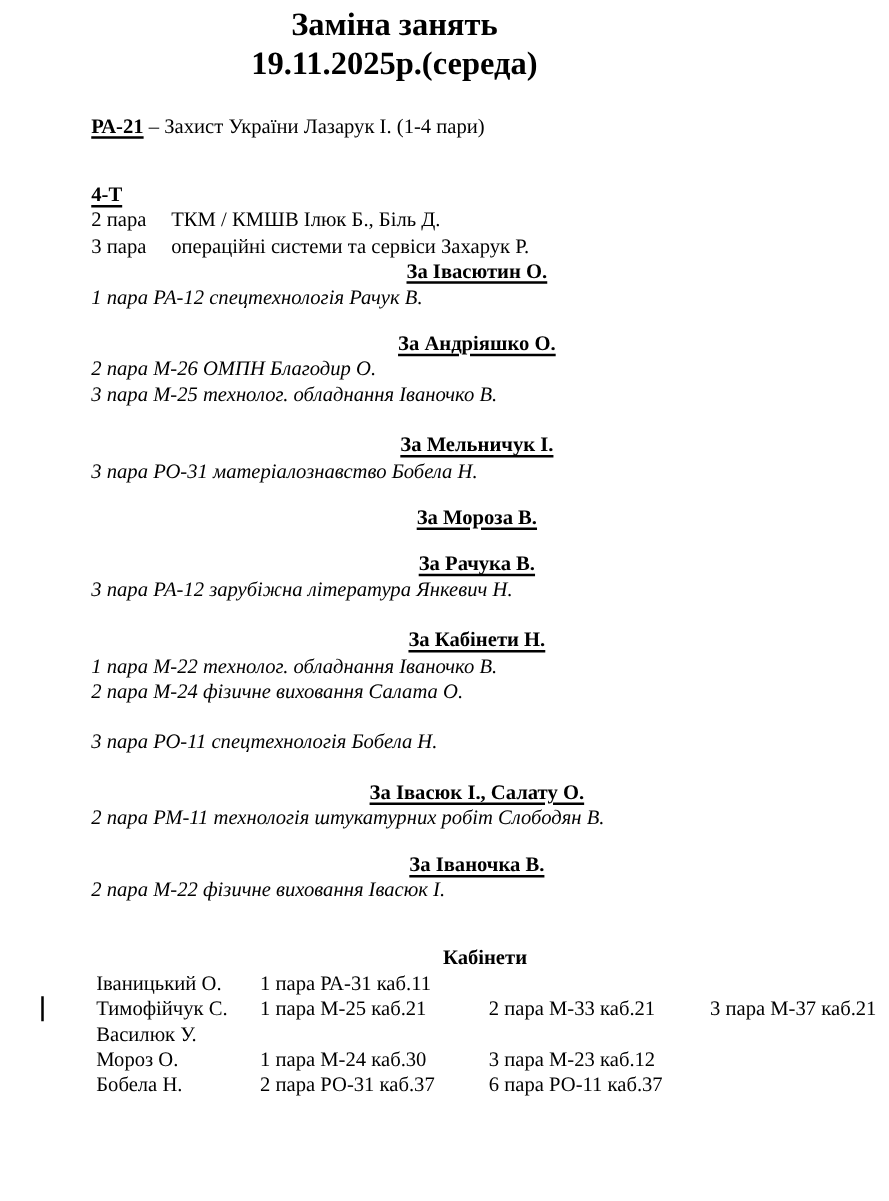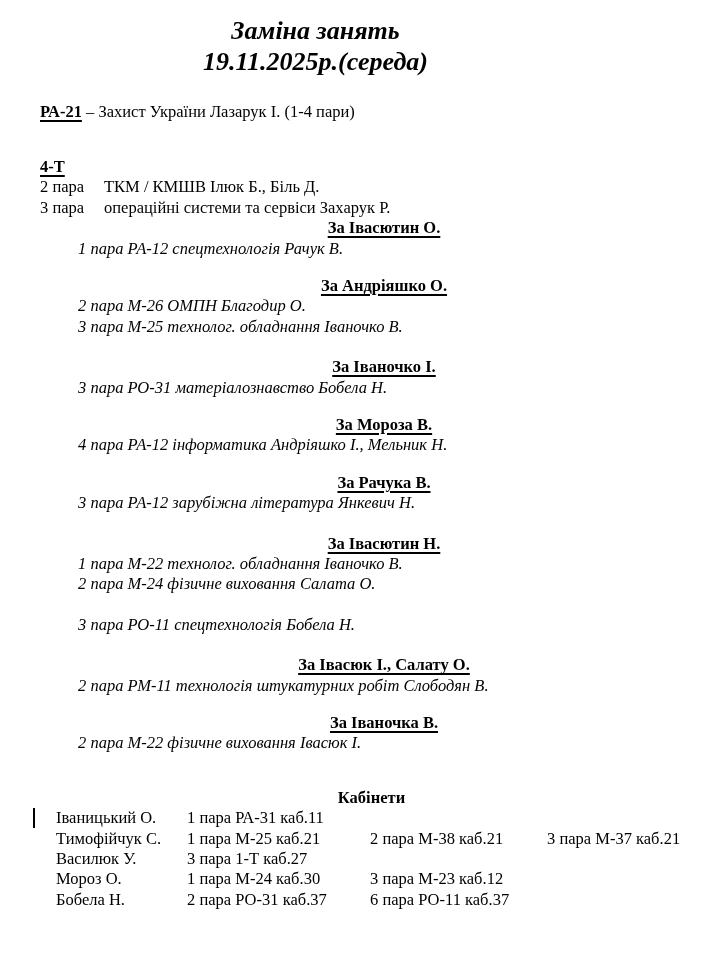--- a/index.html
+++ b/index.html
@@ -17,51 +17,50 @@
   .doc {
     position: relative;
     width: 711px;
     height: 961px;
     background: #ffffff;
     font-size: 16.5px;
     line-height: 20.4px;
   }
   
   .title-block {
-    margin: 15px 128px 0 48px;   
+    margin: 4px 128px 0 48px;   
     text-align: center;
     font-weight: bold;
     font-size: 26px;
     line-height: 31px;
-    font-style: italic;
   }
   
   .content {
-    padding-left: 40px;
+    padding-left: 73px;
   }
   .intro {
     margin-top: 24.5px;
     white-space: pre-wrap;
   }
   .bu {
     font-weight: bold;
     text-decoration: underline;
     text-decoration-thickness: 1.5px;
     text-underline-offset: 2.5px;
   }
   
   .group-section {
     margin-top: 35px;
   }
   .group-row .period {
     display: inline-block;
     width: 64px;                 
   }
   
-  .sub-block { margin-top: 17px; margin-left: 38px; }
+  .sub-block { margin-top: 17px; }
   #sub-blocks .sub-block:nth-child(1) { margin-top: 0; }
   #sub-blocks .sub-block:nth-child(3),
   #sub-blocks .sub-block:nth-child(6),
   #sub-blocks .sub-block:nth-child(7),
   #sub-blocks .sub-block:nth-child(8) { margin-top: 20px; }
   .sub-heading {
     text-align: center;
     margin-right: 21px;          
   }
   .sub-heading .bu { text-decoration-thickness: 2px; }
@@ -69,21 +68,21 @@
   
   .cabinets { margin-top: 34px; }
   .cab-heading {
     font-weight: bold;
     margin-left: -8px;           
     text-align: center;
   }
   .cab-row {
     display: grid;
     grid-template-columns: 131px 183px 177px auto;
-    margin-left: 16px;            
+    margin-left: 4px;            
     white-space: pre;
   }
   
   .text-cursor {
     position: absolute;
     left: 33px;
     top: 793px;
     width: 1.5px;
     height: 20px;
     background: #000000;
@@ -115,55 +114,54 @@
         <div class="sub-block">
     <div class="sub-heading"><span class="bu">За Івасютин О.</span></div>
   <div class="sub-line">1 пара РА-12 спецтехнологія Рачук В.</div>
         </div>
         <div class="sub-block">
     <div class="sub-heading"><span class="bu">За Андріяшко О.</span></div>
   <div class="sub-line">2 пара М-26 ОМПН Благодир О.</div>
           <div class="sub-line">3 пара М-25 технолог. обладнання Іваночко В.</div>
         </div>
         <div class="sub-block">
-    <div class="sub-heading"><span class="bu">За Іваночко І.</span></div>
+    <div class="sub-heading"><span class="bu">За Мельничук І.</span></div>
   <div class="sub-line">3 пара РО-31 матеріалознавство Бобела Н.</div>
         </div>
         <div class="sub-block">
     <div class="sub-heading"><span class="bu">За Мороза В.</span></div>
-  <div class="sub-line">4 пара РА-12 інформатика Андріяшко І., Мельник Н.</div>
         </div>
         <div class="sub-block">
     <div class="sub-heading"><span class="bu">За Рачука В.</span></div>
   <div class="sub-line">3 пара РА-12 зарубіжна література Янкевич Н.</div>
         </div>
         <div class="sub-block">
-    <div class="sub-heading"><span class="bu">За Івасютин Н.</span></div>
+    <div class="sub-heading"><span class="bu">За Кабінети Н.</span></div>
   <div class="sub-line">1 пара М-22 технолог. обладнання Іваночко В.</div>
           <div class="sub-line">2 пара М-24 фізичне виховання Салата О.</div>
         </div>
         <div class="sub-block">
   <div class="sub-line">3 пара РО-11 спецтехнологія Бобела Н.</div>
         </div>
         <div class="sub-block">
     <div class="sub-heading"><span class="bu">За Івасюк І., Салату О.</span></div>
   <div class="sub-line">2 пара РМ-11 технологія штукатурних робіт Слободян В.</div>
         </div>
         <div class="sub-block">
     <div class="sub-heading"><span class="bu">За Іваночка В.</span></div>
   <div class="sub-line">2 пара М-22 фізичне виховання Івасюк І.</div>
         </div>
       </div>
 
     <div class="cabinets">
       <div class="cab-heading">Кабінети</div>
       <div id="cab-rows">
           <div class="cab-row"><span class="cab-name">Іваницький О.</span><span class="cab-entry">1 пара РА-31 каб.11</span></div>
-          <div class="cab-row"><span class="cab-name">Тимофійчук С.</span><span class="cab-entry">1 пара М-25 каб.21</span><span class="cab-entry">2 пара М-38 каб.21</span><span class="cab-entry">3 пара М-37 каб.21</span></div>
-          <div class="cab-row"><span class="cab-name">Василюк У.</span><span class="cab-entry">3 пара 1-Т каб.27</span></div>
+          <div class="cab-row"><span class="cab-name">Тимофійчук С.</span><span class="cab-entry">1 пара М-25 каб.21</span><span class="cab-entry">2 пара М-33 каб.21</span><span class="cab-entry">3 пара М-37 каб.21</span></div>
+          <div class="cab-row"><span class="cab-name">Василюк У.</span></div>
           <div class="cab-row"><span class="cab-name">Мороз О.</span><span class="cab-entry">1 пара М-24 каб.30</span><span class="cab-entry">3 пара М-23 каб.12</span></div>
           <div class="cab-row"><span class="cab-name">Бобела Н.</span><span class="cab-entry">2 пара РО-31 каб.37</span><span class="cab-entry">6 пара РО-11 каб.37</span></div>
         </div>
     </div>
 
   </div>
 
   <div class="text-cursor"></div>
 </div>
 

